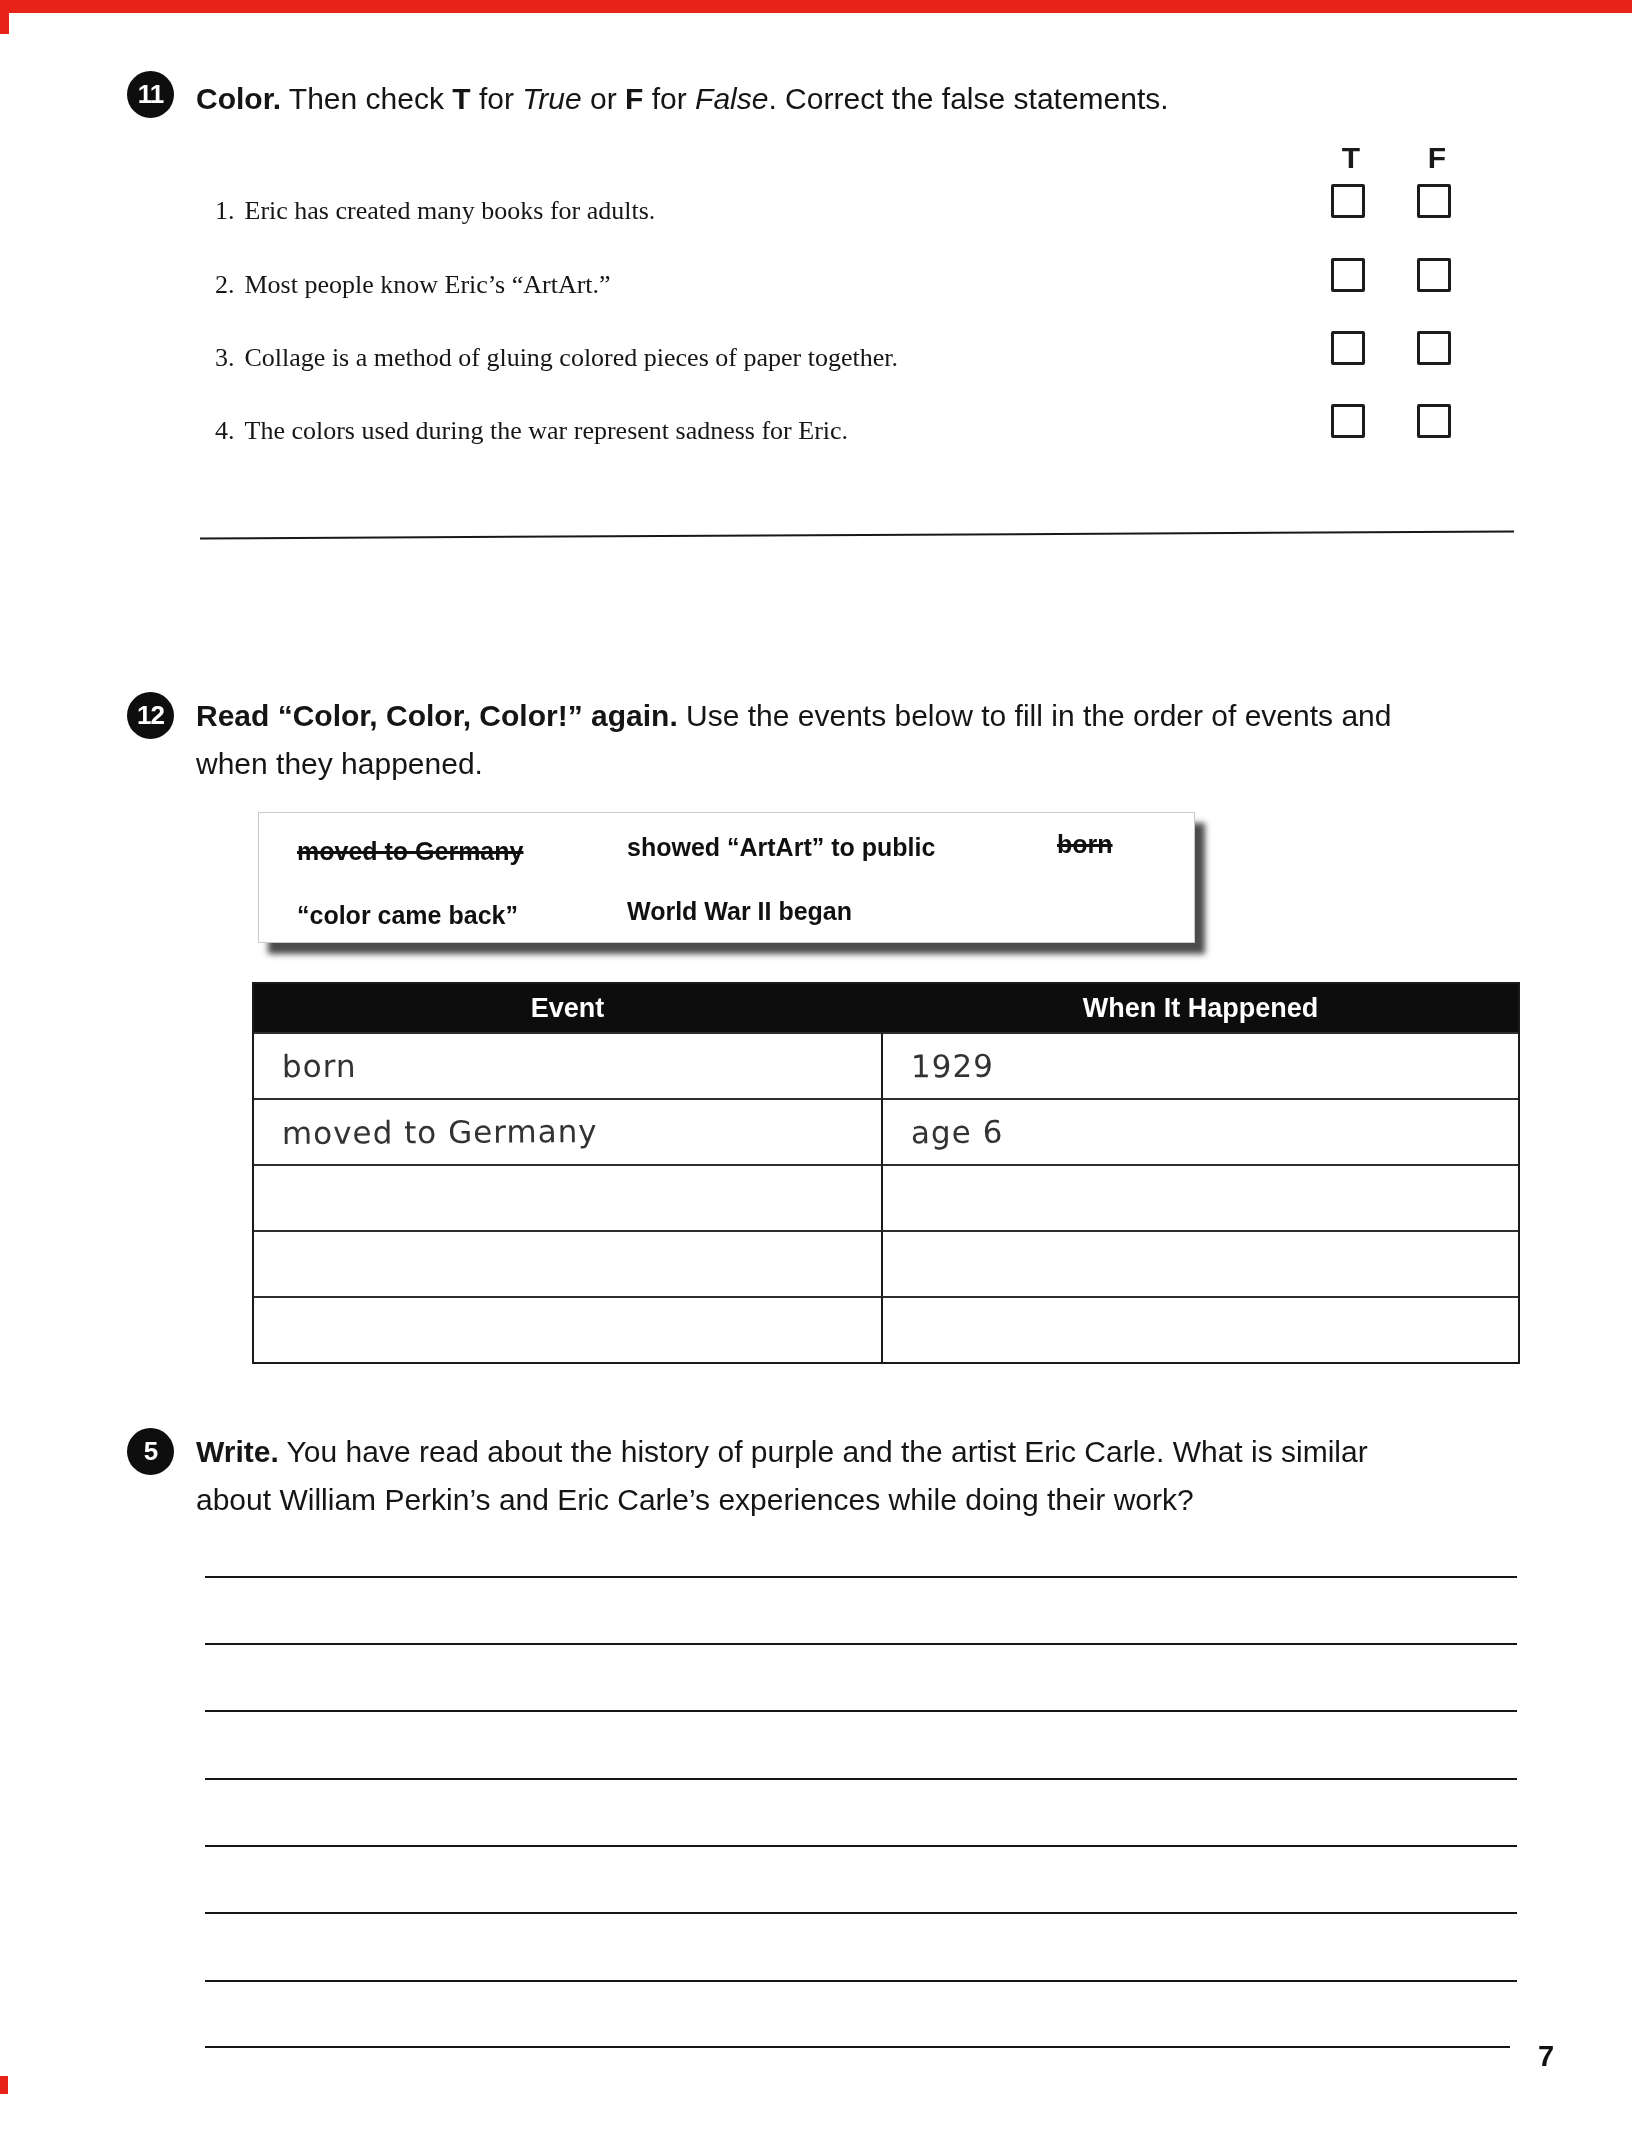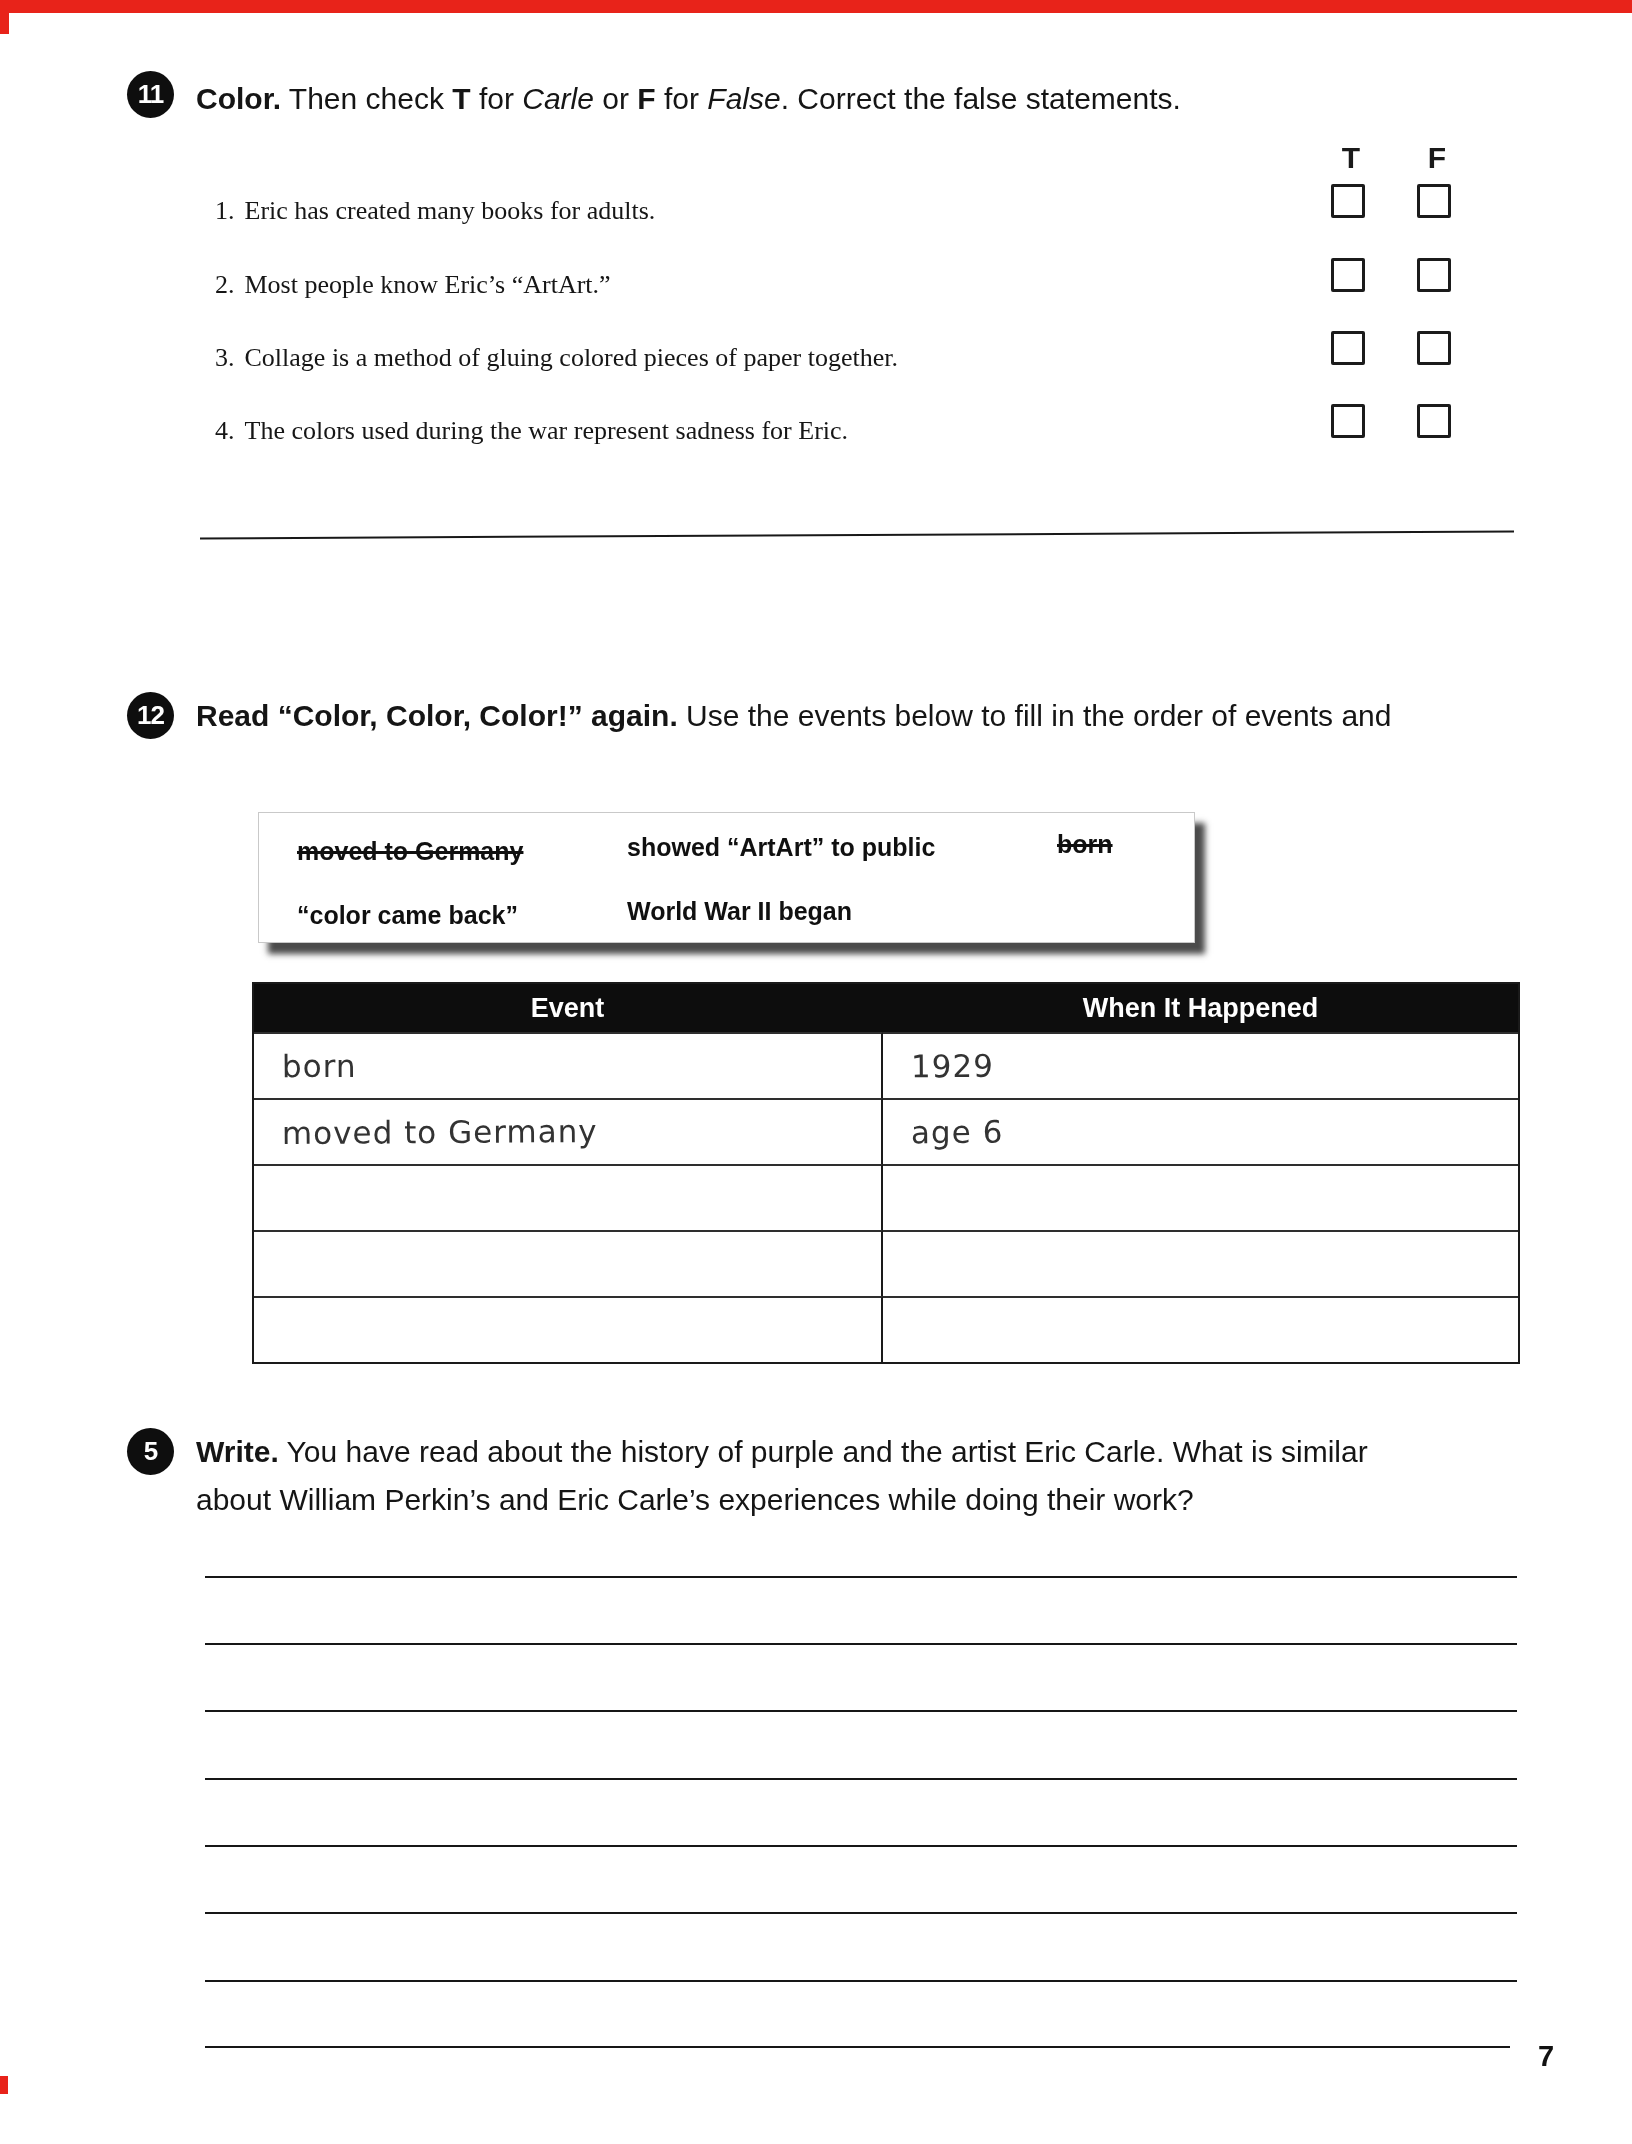--- a/index.html
+++ b/index.html
@@ -63,21 +63,21 @@
 
 <div class="abs red edge-top"></div>
 <div class="abs red edge-left"></div>
 <div class="abs red edge-bl"></div>
 
 <div class="badge" style="left:127px;top:71px">
   <span>11</span>
 </div>
 
 <div class="instr" style="left:196px;top:75px">
-  <b>Color.</b><span> Then check </span><b>T</b><span> for </span><span class="it">Carle</span><span> or </span><b>F</b><span> for </span><span class="it">False</span><span>. Correct the false statements.</span>
+  <b>Color.</b><span> Then check </span><b>T</b><span> for </span><span class="it">True</span><span> or </span><b>F</b><span> for </span><span class="it">False</span><span>. Correct the false statements.</span>
 </div>
 
 <div class="tf-head" style="left:1333px;top:141px">T</div>
 <div class="tf-head" style="left:1419px;top:141px">F</div>
 
 <div class="serif" style="left:215px;top:196px">
   <span class="num">1.</span><span>Eric has created many books for adults.</span><span class="it2"></span><span></span>
 </div>
 <div class="serif" style="left:215px;top:270px">
   <span class="num">2.</span><span>Most people know Eric’s “ArtArt.”</span><span class="it2"></span><span></span>
@@ -99,20 +99,21 @@
 <div class="cbx" style="left:1417px;top:404px"></div>
 
 <div class="hline" style="left:200px;top:534px;width:1314px;transform:rotate(-0.3deg)"></div>
 
 <div class="badge" style="left:127px;top:692px">
   <span>12</span>
 </div>
 
 <div class="instr" style="left:196px;top:692px">
   <div><b>Read “Color, Color, Color!” again.</b><span> Use the events below to fill in the order of events and</span></div>
+  <div>when they happened.</div>
 </div>
 
 <div class="bank">
   <span class="bank-item used" style="left:38px;top:24px">moved to Germany</span>
   <span class="bank-item" style="left:368px;top:20px">showed “ArtArt” to public</span>
   <span class="bank-item used" style="left:798px;top:17px">born</span>
   <span class="bank-item" style="left:38px;top:88px">“color came back”</span>
   <span class="bank-item" style="left:368px;top:84px">World War II began</span>
 </div>
 

